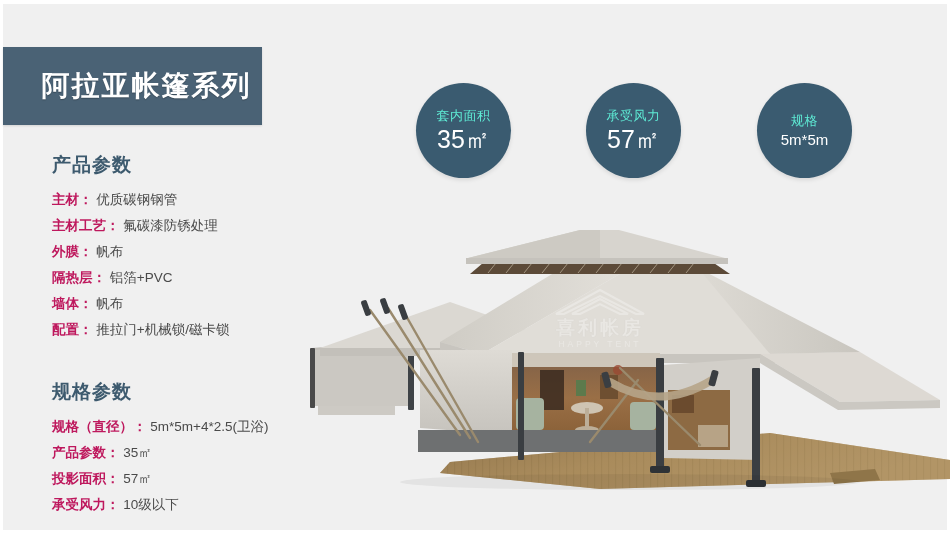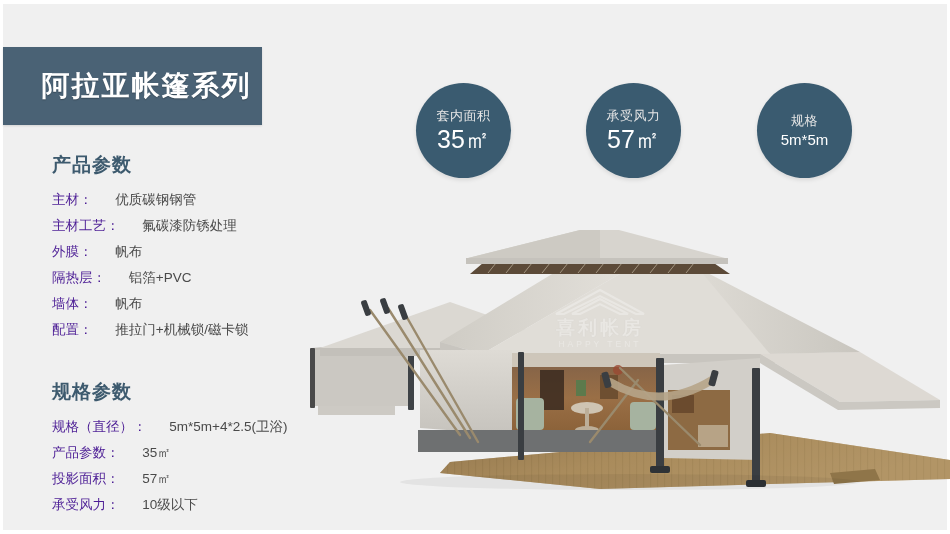--- a/index.html
+++ b/index.html
@@ -41,31 +41,31 @@
   
   #spec-col{position:absolute;left:52px;top:152px;width:300px;}
   .sec-head{
     color:#3d5a6e;font-size:19px;font-weight:bold;letter-spacing:1px;
     margin:0 0 9px 0;
   }
   .sec-head.second{margin-top:36px;}
   .spec-row{
     font-size:13.5px;color:#3a3a3a;line-height:26px;white-space:nowrap;
   }
-  .spec-row .k{font-weight:normal;color:#4c1d95;}
-  .spec-row .v{font-weight:normal;color:#4a4a4a;margin-left:19px;}
+  .spec-row .k{font-weight:bold;color:#be185d;}
+  .spec-row .v{font-weight:normal;color:#4a4a4a;}
 
   
   .badge{
     position:absolute;width:95px;height:95px;border-radius:50%;
     background:#3a5b70;
     display:flex;flex-direction:column;align-items:center;justify-content:center;
     box-shadow:0 2px 4px rgba(0,0,0,.10);
   }
-  .badge .lbl{color:#e5e5e5;font-size:13px;line-height:1;margin-bottom:5px;letter-spacing:.5px;}
+  .badge .lbl{color:#5eead4;font-size:13px;line-height:1;margin-bottom:5px;letter-spacing:.5px;}
   .badge .val{color:#ffffff;font-size:25px;line-height:1;letter-spacing:0px;}
   .badge.small .val{font-size:15px;}
   #badge-1{left:416px;top:83px;}
   #badge-2{left:586px;top:83px;}
   #badge-3{left:757px;top:83px;}
 
   
   #tent{position:absolute;left:300px;top:230px;width:650px;height:265px;}
   #tent svg{display:block;}
   #watermark{

